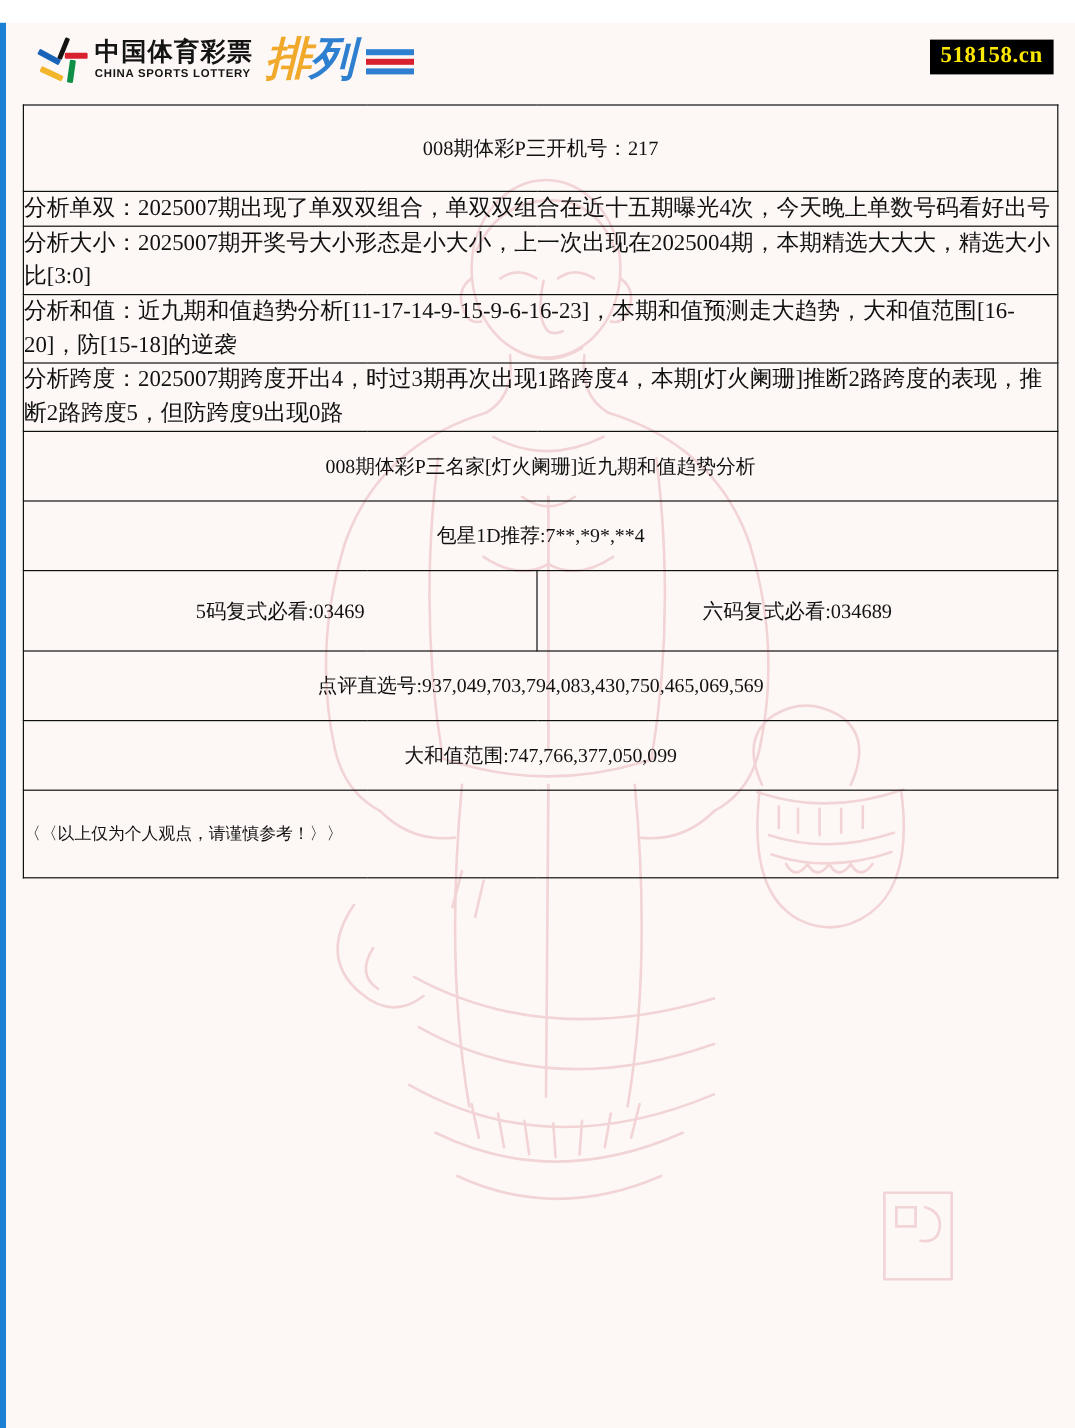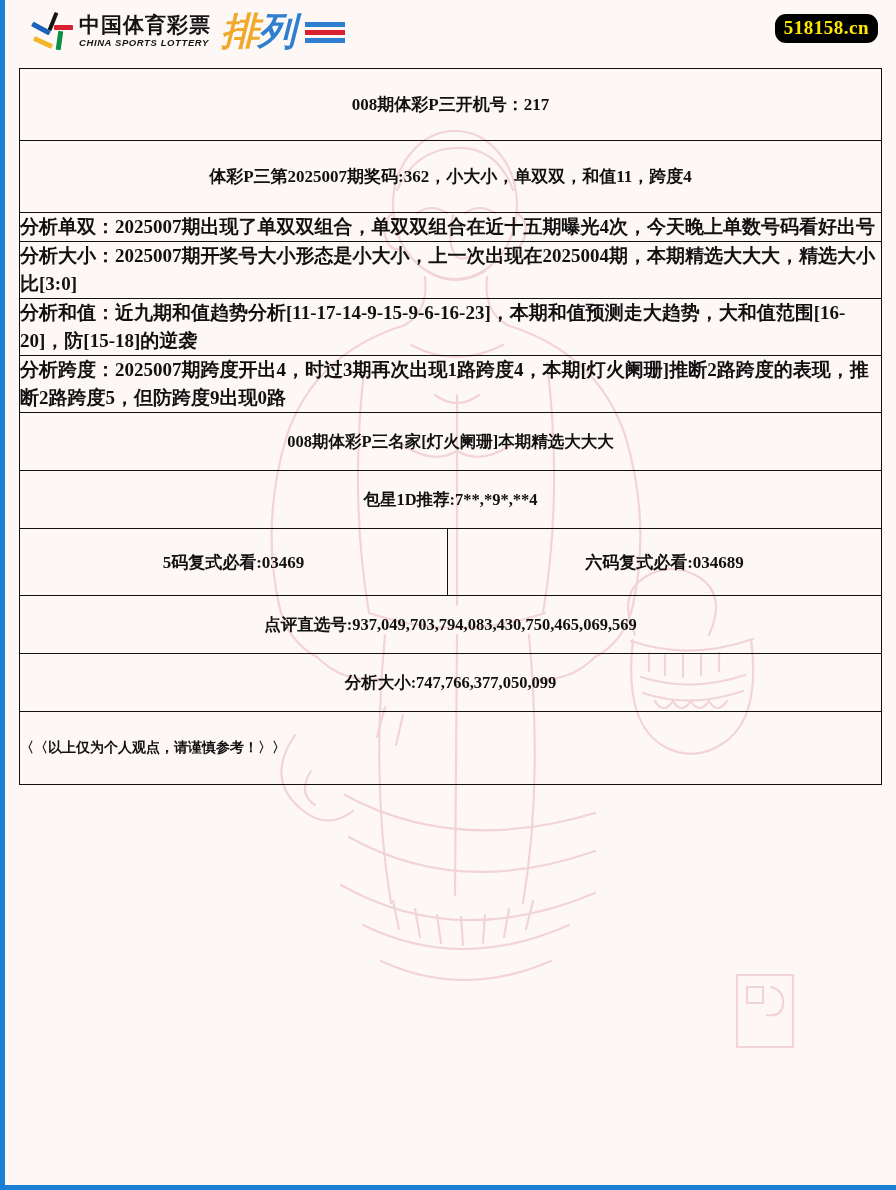--- a/index.html
+++ b/index.html
@@ -46,20 +46,21 @@
     position: relative;
     z-index: 2;
   }
 
   
   .header {
     position: relative;
     height: 62px;
     padding: 6px 12px 0 22px;
     box-sizing: border-box;
+    margin-top: 19px;
   }
   .logo-wrap {
     display: flex;
     align-items: center;
     gap: 6px;
     height: 50px;
   }
   .logo-mark {
     width: 46px;
     height: 44px;
@@ -89,21 +90,20 @@
     color: #141414;
     letter-spacing: 1px;
   }
   .logo-cn-bot {
     font-family: "Liberation Sans", sans-serif;
     font-weight: bold;
     font-size: 9.5px;
     color: #141414;
     letter-spacing: 0.6px;
     margin-top: 3px;
-    font-style: italic;
   }
   .logo-pl {
     font-family: "Liberation Sans", sans-serif;
     font-weight: bold;
     font-style: italic;
     font-size: 38px;
     letter-spacing: -1px;
     margin-left: 4px;
     line-height: 1;
   }
@@ -125,21 +125,20 @@
     position: absolute;
     right: 18px;
     top: 14px;
     background: #000000;
     color: #ffe800;
     font-family: "Liberation Serif", serif;
     font-weight: bold;
     font-size: 19px;
     padding: 3px 9px 4px 9px;
     letter-spacing: 0.5px;
-    border-radius: 11px;
   }
 
   .title {
     text-align: center;
     color: #0b7a74;
     font-family: "Liberation Serif", "DejaVu Serif", serif;
     font-weight: bold;
     font-size: 31px;
     line-height: 40px;
     padding: 2px 0 6px 0;
@@ -153,21 +152,21 @@
     border-collapse: collapse;
     width: 862px;
     table-layout: fixed;
     background: transparent;
   }
   .tbl td {
     border: 1px solid #111111;
     padding: 0;
     color: #111111;
     font-family: "Liberation Serif", "DejaVu Serif", serif;
-    font-weight: bold;
+    font-weight: normal;
     background: transparent;
   }
   .c-center {
     text-align: center;
     font-size: 17px;
     height: 71px;
     padding: 0 8px;
   }
   .c-center-sm {
     text-align: center;
@@ -282,49 +281,46 @@
         <col style="width:286px">
           <col style="width:142px">
           <col style="width:152px">
           <col style="width:282px">
       </colgroup>
       <tbody>
         <tr>
           <td class="c-center" colspan="4">008期体彩P三开机号：217</td>
         </tr>
         <tr>
-          <td class="c-center" colspan="4">体彩P三第2025007期奖码:362，小大小，单双双，和值11，跨度4</td>
-        </tr>
-        <tr>
           <td class="c-left" colspan="4">分析单双：2025007期出现了单双双组合，单双双组合在近十五期曝光4次，今天晚上单数号码看好出号</td>
         </tr>
         <tr>
           <td class="c-left" colspan="4">分析大小：2025007期开奖号大小形态是小大小，上一次出现在2025004期，本期精选大大大，精选大小比[3:0]</td>
         </tr>
         <tr>
           <td class="c-left" colspan="4">分析和值：近九期和值趋势分析[11-17-14-9-15-9-6-16-23]，本期和值预测走大趋势，大和值范围[16-20]，防[15-18]的逆袭</td>
         </tr>
         <tr>
           <td class="c-left" colspan="4">分析跨度：2025007期跨度开出4，时过3期再次出现1路跨度4，本期[灯火阑珊]推断2路跨度的表现，推断2路跨度5，但防跨度9出现0路</td>
         </tr>
         <tr>
-          <td class="c-center-sm" colspan="4">008期体彩P三名家[灯火阑珊]本期精选大大大</td>
+          <td class="c-center-sm" colspan="4">008期体彩P三名家[灯火阑珊]近九期和值趋势分析</td>
         </tr>
         <tr>
           <td class="c-center-sm" colspan="4">包星1D推荐:7**,*9*,**4</td>
         </tr>
         <tr>
           <td class="c-split" colspan="2">5码复式必看:03469</td>
           <td class="c-split" colspan="2">六码复式必看:034689</td>
         </tr>
         <tr>
           <td class="c-center-sm" colspan="4">点评直选号:937,049,703,794,083,430,750,465,069,569</td>
         </tr>
         <tr>
-          <td class="c-center-sm" colspan="4">分析大小:747,766,377,050,099</td>
+          <td class="c-center-sm" colspan="4">大和值范围:747,766,377,050,099</td>
         </tr>
         <tr>
           <td class="footnote" colspan="4">〈〈以上仅为个人观点，请谨慎参考！〉〉</td>
         </tr>
       </tbody>
     </table>
 
   </div>
 </div>
 

